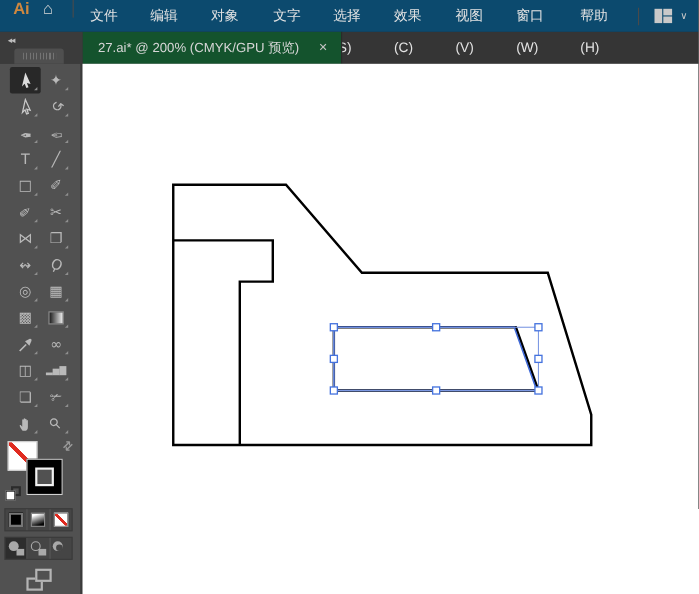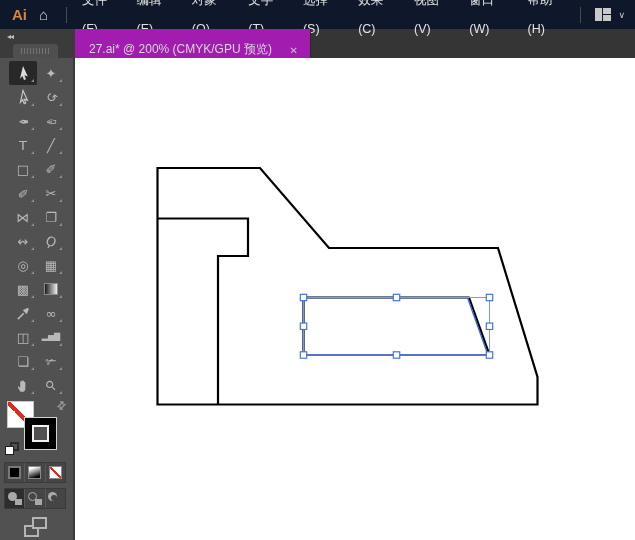--- a/index.html
+++ b/index.html
@@ -1,20 +1,20 @@
 <!DOCTYPE html>
 <html><head>
 <meta charset="utf-8">
 <style>
   * { margin:0; padding:0; box-sizing:border-box; }
   html,body { width:635px; height:540px; overflow:hidden; background:#2b2b2b;
     font-family:"Liberation Sans","DejaVu Sans",sans-serif; }
 
   
-  .menubar { height:29px; background:#0f172a; display:flex; align-items:center;
+  .menubar { height:29px; background:#0c4a6e; display:flex; 
     padding:0 8px; color:#e3e3e3; }
   .ai-logo { font-weight:bold; font-size:15px; color:#d0883f; margin:0 12px 0 4px; letter-spacing:0; }
   .home-icon { font-size:15px; color:#d8d8d8; margin-right:12px; }
   .vsep { width:1px; height:16px; background:#4a4a4a; margin:0 6px; }
   .menus { display:flex; }
   .menu-item { font-size:12.5px; padding:0 9px; line-height:29px; color:#e3e3e3; cursor:default; }
   .mb-right { margin-left:auto; display:flex; align-items:center; }
   .ws-icon { width:17px; height:13px; display:grid; grid-template-columns:7px 8px;
     grid-template-rows:6px 6px; gap:1px; margin:0 6px 0 8px; }
   .ws-icon i { background:#c9c9c9; display:block; }
@@ -23,22 +23,22 @@
 
   
   .tabbar { height:29px; background:#353535; display:flex; align-items:stretch; }
   .dock-header { width:75px; flex:none; background:#3b3b3b; position:relative; }
   .collapse-btn { position:absolute; left:4px; top:1px; font-size:8px; color:#bdbdbd;
     letter-spacing:-1px; padding:2px 3px; }
   .panel-grip { position:absolute; left:13px; top:15px; width:45px; height:14px;
     background:#4f4f4f; border-radius:3px 3px 0 0; display:flex; align-items:center; justify-content:center; }
   .panel-grip i { display:block; width:30px; height:6px;
     background:repeating-linear-gradient(90deg,#747474 0 1px,transparent 1px 3px); }
-  .doc-tab { width:236px; flex:none; background:#a21caf; border-right:1px solid #2a2a2a;
-    display:flex; align-items:flex-end; padding:0 8px 0 14px; }
+  .doc-tab { width:236px; flex:none; background:#14532d; border-right:1px solid #2a2a2a;
+    display:flex; align-items:center; padding:0 8px 0 14px; }
   .doc-tab-label { font-size:12px; color:#d6d6d6; white-space:nowrap; flex:1; }
   .tab-close { font-size:10px; color:#c4c4c4; padding:2px 4px; margin-left:4px; }
   .win-title { font-size:12.5px; color:#c9c9c9; display:flex; align-items:center; padding-left:18px; }
 
   
   .main { display:flex; height:482px; }
   .toolbar { width:75px; flex:none; background:#515151; border-right:2px solid #3a3a3a; position:relative; }
 
   .tools { display:grid; grid-template-columns:28px 28px; padding:3px 0 0 9px; }
   .tool { width:28px; height:24px; display:flex; align-items:center; justify-content:center;

